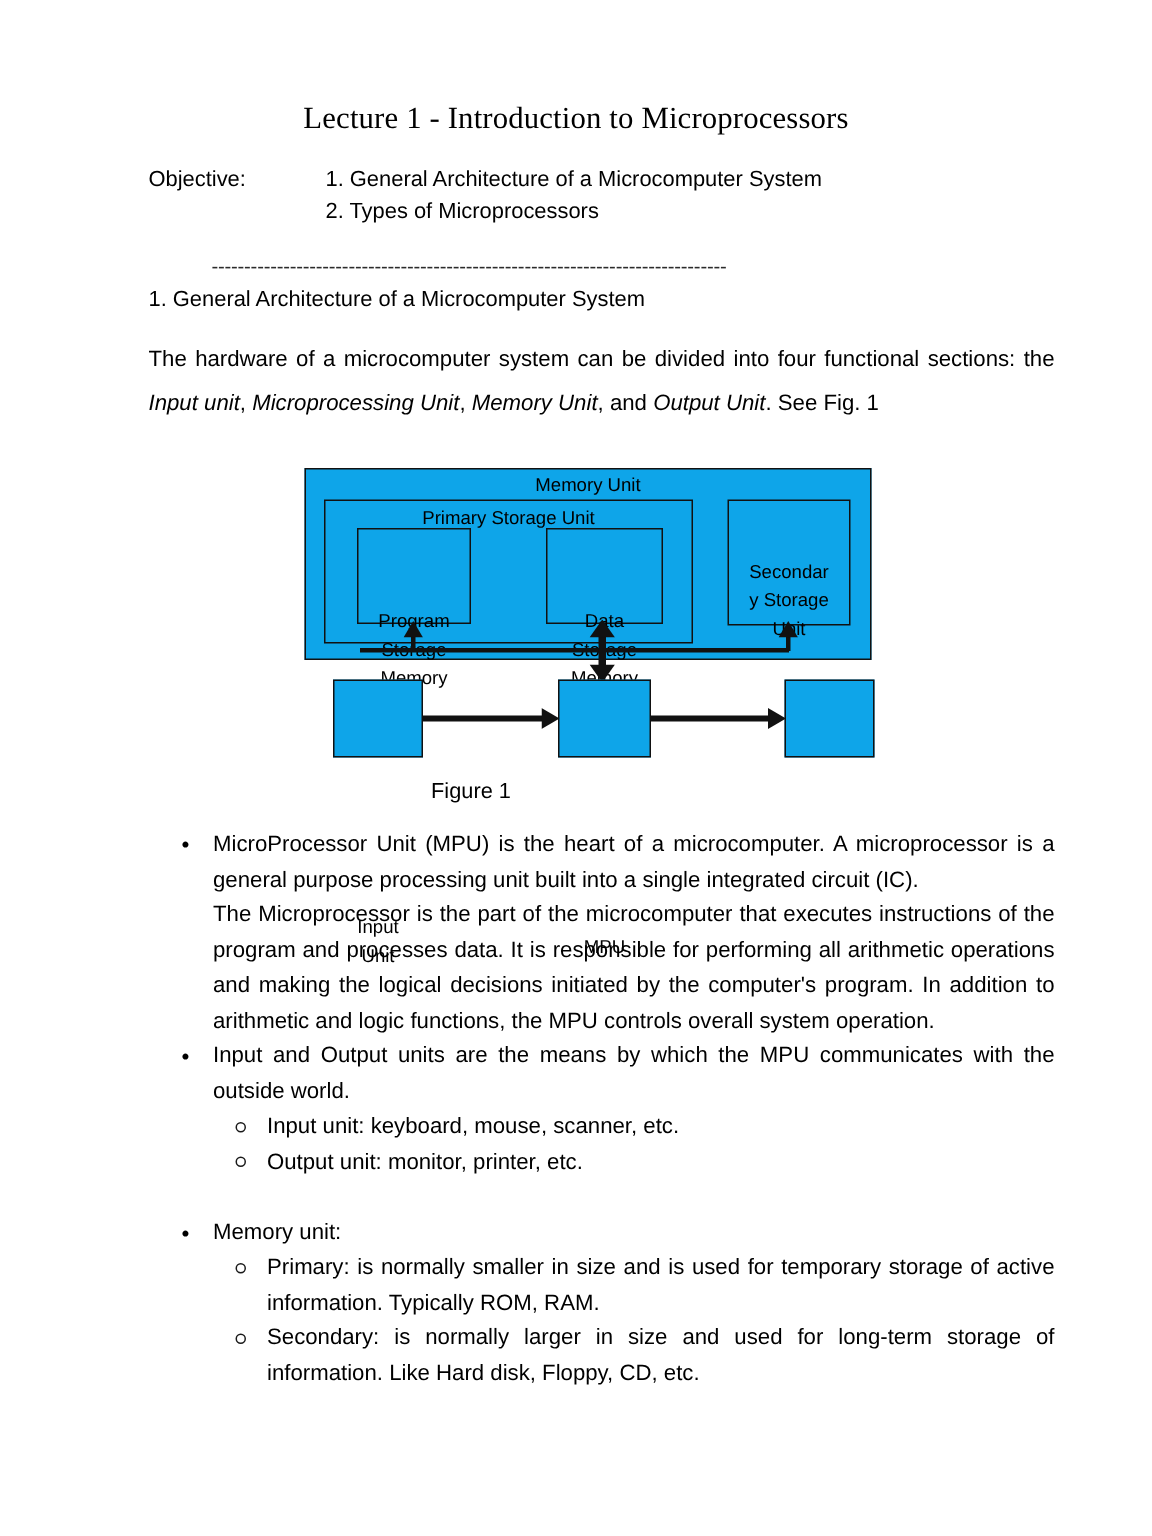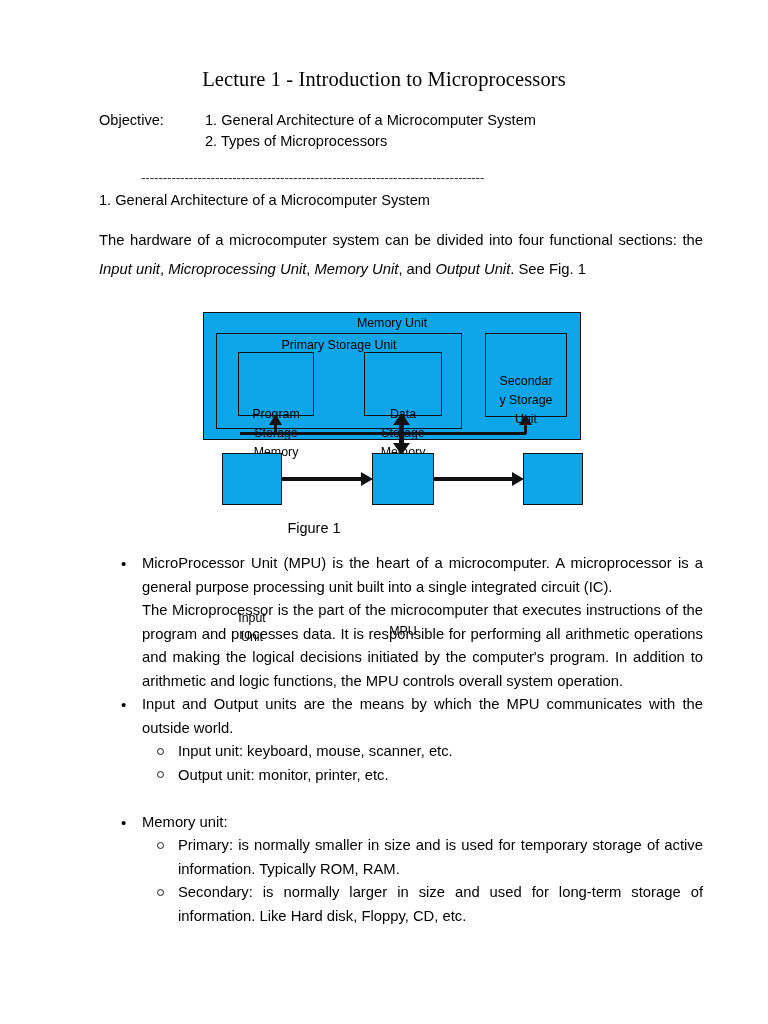--- a/index.html
+++ b/index.html
@@ -42,20 +42,21 @@
     position: absolute;
     left: 99px;
     top: 110px;
     width: 620px;
     font-size: 14.6px;
     line-height: 21px;
   }
   .obj-row {
     display: flex;
     align-items: baseline;
+    gap: 12px;
   }
   .obj-label {
     width: 106px;
     flex: 0 0 106px;
     white-space: nowrap;
   }
   .obj-item {
     white-space: nowrap;
   }
   .obj-row.indent .obj-label { visibility: hidden; }

